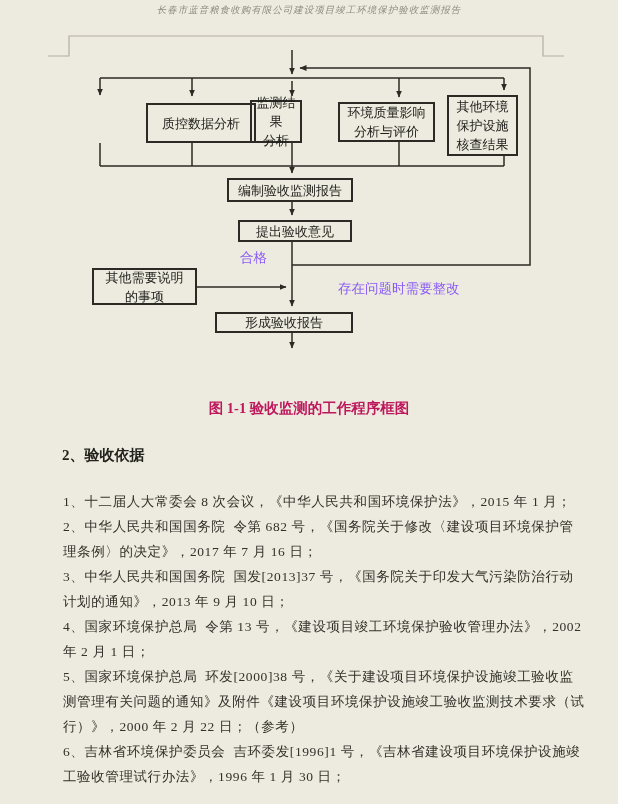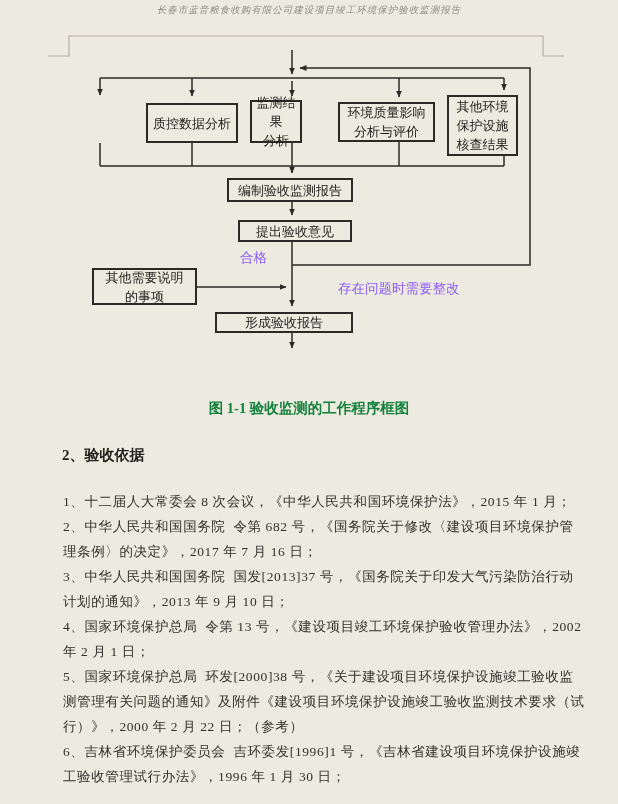--- a/index.html
+++ b/index.html
@@ -33,21 +33,21 @@
     background:transparent;
   }
   .flabel{
     position:absolute;
     font-size:13.5px;color:#8b5cf6;
     white-space:pre;
   }
   .caption{
     position:absolute;top:399px;left:0;width:618px;
     text-align:center;
-    font-weight:bold;font-size:14.5px;color:#15803d;
+    font-weight:bold;font-size:14.5px;color:#be185d;
     white-space:pre;
   }
   .section-heading{
     position:absolute;top:446px;left:62px;
     font-weight:bold;font-size:15px;color:#23221D;
     white-space:pre;
   }
   .body-text{
     position:absolute;top:489px;left:63px;width:500px;
   }
@@ -93,21 +93,21 @@
         <path d="M399,78 L399,97"></path>
         <path d="M504,78 L504,90"></path>
         <path d="M292,143 L292,173"></path>
         <path d="M292,202 L292,215"></path>
         <path d="M292,242 L292,306"></path>
         <path d="M197,287 L286,287"></path>
         <path d="M292,333 L292,348"></path>
       </g>
     </svg>
 
-    <div class="fbox" style="left:146px;top:103px;width:92px;height:40px;">质控数据分析</div>
+    <div class="fbox" style="left:146px;top:103px;width:110px;height:40px;">质控数据分析</div>
     <div class="fbox" style="left:250px;top:100px;width:52px;height:43px;">监测结果
 分析</div>
     <div class="fbox" style="left:338px;top:102px;width:97px;height:40px;">环境质量影响
 分析与评价</div>
     <div class="fbox" style="left:447px;top:95px;width:71px;height:61px;">其他环境
 保护设施
 核查结果</div>
     <div class="fbox" style="left:227px;top:178px;width:126px;height:24px;">编制验收监测报告</div>
     <div class="fbox" style="left:238px;top:220px;width:114px;height:22px;">提出验收意见</div>
     <div class="fbox" style="left:92px;top:268px;width:105px;height:37px;">其他需要说明

